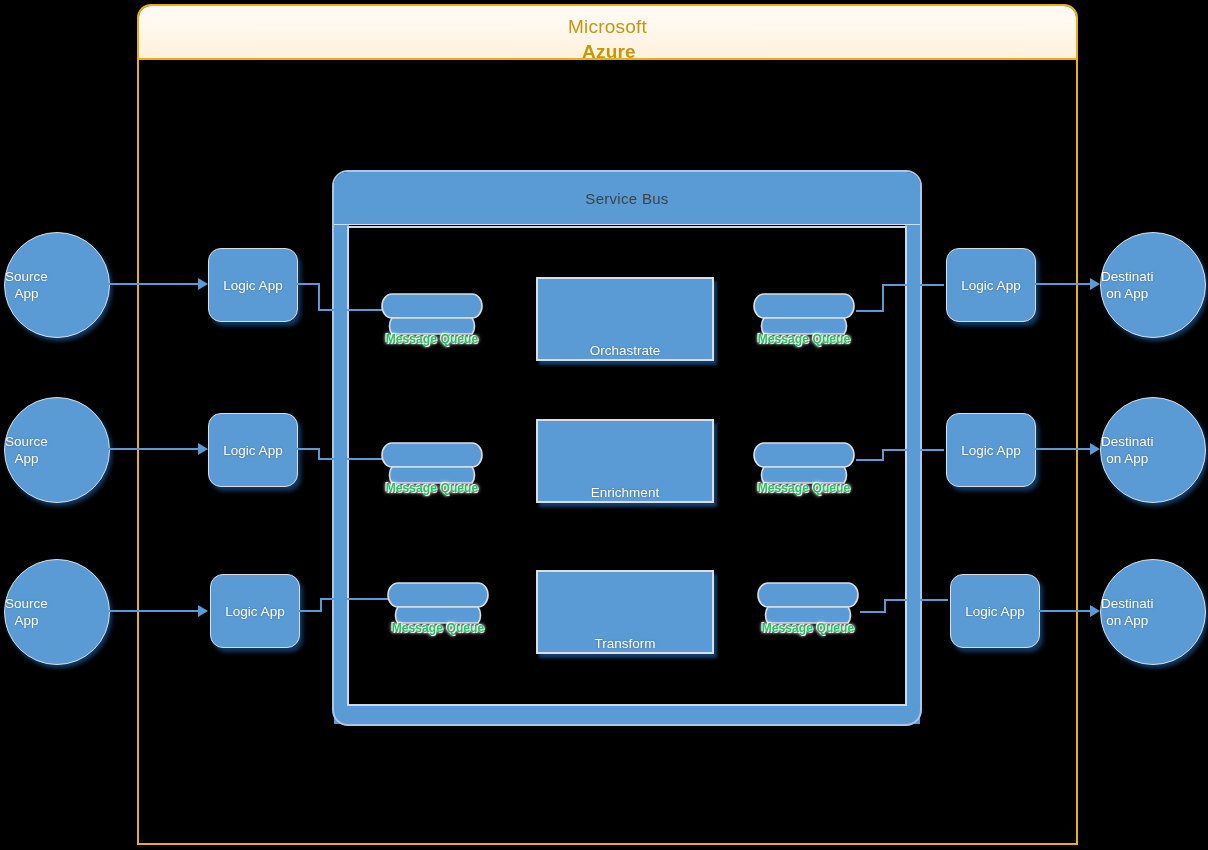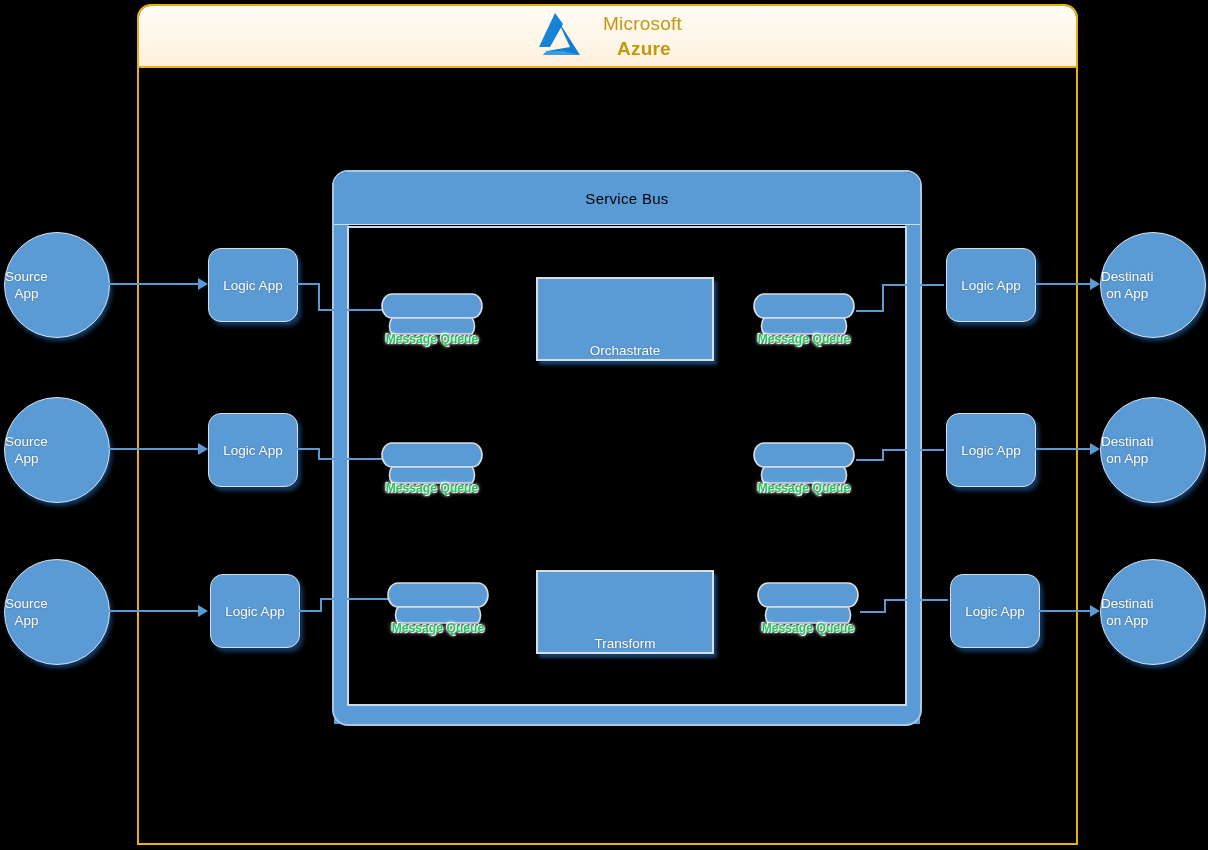--- a/index.html
+++ b/index.html
@@ -12,26 +12,26 @@
 
   
   .azure-frame{
     position:absolute;left:137px;top:4px;width:941px;height:841px;
     border:2px solid #E8B10D;
     border-radius:14px 14px 0 0;
     box-sizing:border-box;
     background:transparent;
   }
   .azure-header{
-    position:absolute;left:139px;top:6px;width:937px;height:62px;
+    position:absolute;left:139px;top:6px;width:937px;height:54px;
     border-radius:12px 12px 0 0;
     background:linear-gradient(180deg,#FFFCF6 0%,#FFF6E9 55%,#FFF1DC 100%);
     border-bottom:2px solid #E8B10D;
     box-sizing:border-box;
-    display:flex;align-items:center;justify-content:center;gap:14px;
+    display:flex;align-items:center;justify-content:center;gap:14px;flex-direction:column;
   }
   .azure-logo{width:56px;height:52px;display:block;}
   .azure-title{
     color:#C8960C;font-size:19px;line-height:25px;
     text-align:left;letter-spacing:.2px;
     text-shadow:0 0 1px rgba(255,255,255,.6);
   }
   .azure-title .l2{padding-left:14px;display:block;font-weight:bold;}
 
   
@@ -85,21 +85,21 @@
     background:transparent;
     border:2px solid #A9C7E6;
     box-sizing:border-box;
   }
   .sb-head{
     position:absolute;left:334px;top:172px;width:586px;height:52px;
     border-radius:14px 14px 0 0;background:#5B9BD5;
     display:flex;align-items:center;justify-content:center;
     box-shadow:0 1px 0 #cfe0f2;
   }
-  .sb-title{color:#000000;font-size:15px;letter-spacing:.3px;}
+  .sb-title{color:#404040;font-size:15px;letter-spacing:.3px;}
   .sb-band-l{position:absolute;left:334px;top:224px;width:15px;height:500px;background:#5B9BD5;}
   .sb-band-r{position:absolute;left:905px;top:224px;width:15px;height:500px;background:#5B9BD5;}
   .sb-band-b{position:absolute;left:334px;top:700px;width:586px;height:24px;background:#5B9BD5;border-radius:0 0 14px 14px;}
   .sb-inner{
     position:absolute;left:347px;top:226px;width:560px;height:480px;
     border:2px solid #C9DAEC;background:#000;box-sizing:border-box;
   }
 
   
   .conn{position:absolute;background:#5B9BD5;}
@@ -209,20 +209,23 @@
   <div class="conn h" style="left:318px;top:458px;width:66px;"></div>
 
   <div class="queue" style="left:380px;top:441px;">
     <svg width="104" height="48" viewBox="0 0 104 48">
       <path d="M12,2 H92 A10,12 0 0 1 92,26 H12 A10,12 0 0 1 12,2 Z" fill="#5B9BD5" stroke="#D9DEE3" stroke-width="1.6"></path>
       <path d="M12,26 H92 A10,12 0 0 1 92,42 H12 A10,12 0 0 1 12,26 Z" fill="#5B9BD5" stroke="#D9DEE3" stroke-width="1.6"></path>
     </svg>
     <div class="queue-label">Message Queue</div>
   </div>
 
+  <div class="proc-node" style="left:536px;top:419px;">
+    <span class="shape-text">Enrichment</span>
+  </div>
 
   <div class="queue" style="left:752px;top:441px;">
     <svg width="104" height="48" viewBox="0 0 104 48">
       <path d="M12,2 H92 A10,12 0 0 1 92,26 H12 A10,12 0 0 1 12,2 Z" fill="#5B9BD5" stroke="#D9DEE3" stroke-width="1.6"></path>
       <path d="M12,26 H92 A10,12 0 0 1 92,42 H12 A10,12 0 0 1 12,26 Z" fill="#5B9BD5" stroke="#D9DEE3" stroke-width="1.6"></path>
     </svg>
     <div class="queue-label">Message Queue</div>
   </div>
   <div class="conn h" style="left:856px;top:459px;width:28px;"></div>
   <div class="conn v" style="left:882px;top:449px;height:12px;"></div>

